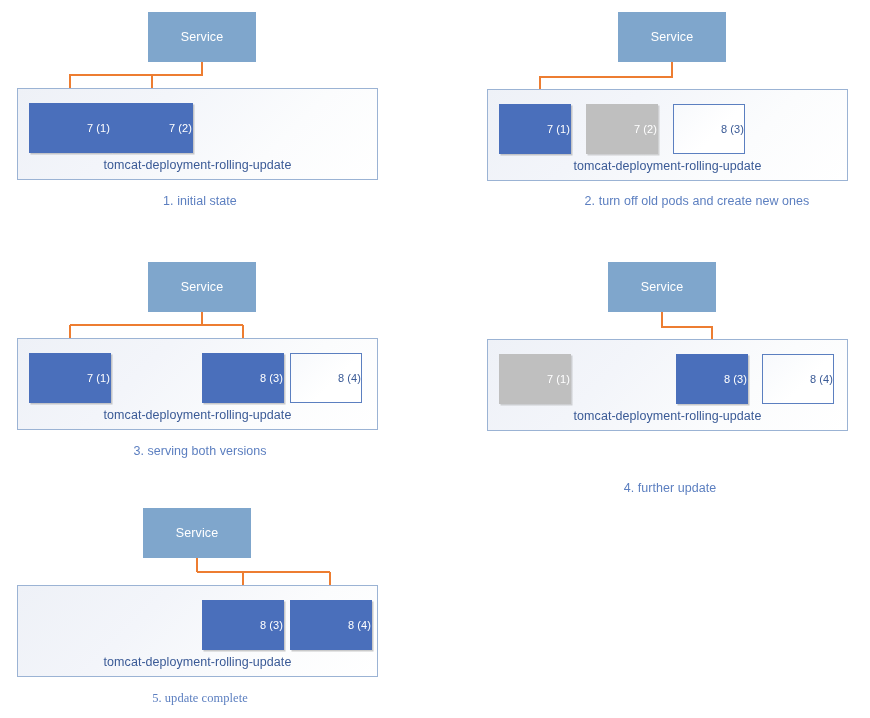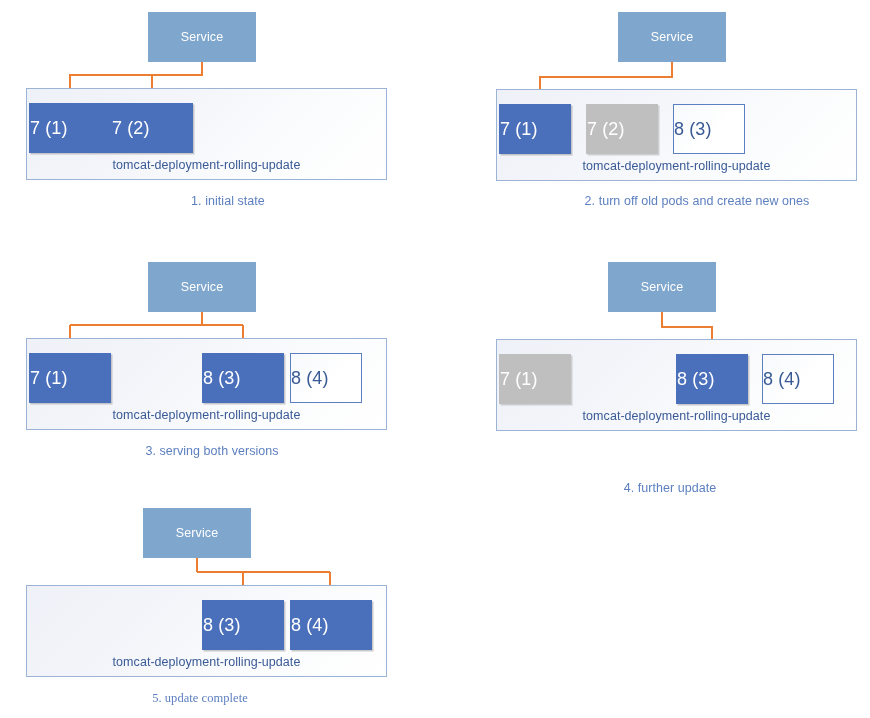--- a/index.html
+++ b/index.html
@@ -40,41 +40,40 @@
     font-size: 12.5px;
     letter-spacing: 0.1px;
   }
 
   
   .deployment {
     position: absolute;
     box-sizing: border-box;
     border: 1px solid #9BB3D4;
     background: linear-gradient(135deg, #eef1f7 0%, #f3f5fa 35%, #fbfcfd 70%, #ffffff 100%);
-    margin-left: 9px;
   }
   .deployment-label {
     position: absolute;
     left: 0;
     right: 0;
     bottom: 7px;
     text-align: center;
     color: #3A5A96;
     font-size: 12.5px;
     letter-spacing: 0.05px;
   }
 
   
   .pod {
     position: absolute;
     box-sizing: border-box;
     display: flex;
     align-items: center;
-    justify-content: flex-start;
-    font-size: 18px;
+    justify-content: flex-end;
+    font-size: 11px;
     letter-spacing: 0.1px;
   }
   .pod.active {
     background: #4A6FBB;
     border: 1px solid #4A6FBB;
     color: #ffffff;
     box-shadow: 1.5px 1.5px 0 0 rgba(140,140,140,0.45);
   }
   .pod.terminating {
     background: #BFBFBF;
@@ -158,21 +157,21 @@
       <div class="deployment-label">tomcat-deployment-rolling-update</div>
     </div>
 
     <div class="pod active" style="left:29px; top:103px; width:82px; height:50px;">
       <span>7 (1)</span>
     </div>
     <div class="pod active" style="left:111px; top:103px; width:82px; height:50px;">
       <span>7 (2)</span>
     </div>
 
-    <div class="caption" style="left:0px; top:194px; width:400px;padding-left:28px;">1. initial state</div>
+    <div class="caption" style="left:0px; top:194px; width:400px;">1. initial state</div>
   </div>
 
   <div class="panel">
     <div class="service-box" style="left:618px; top:12px;">
       <span>Service</span>
     </div>
 
     <div class="deployment" style="left:487px; top:89px; width:361px; height:92px;">
       <div class="deployment-label">tomcat-deployment-rolling-update</div>
     </div>
@@ -202,21 +201,21 @@
     <div class="pod active" style="left:29px; top:353px; width:82px; height:50px;">
       <span>7 (1)</span>
     </div>
     <div class="pod active" style="left:202px; top:353px; width:82px; height:50px;">
       <span>8 (3)</span>
     </div>
     <div class="pod pending" style="left:290px; top:353px; width:72px; height:50px;">
       <span>8 (4)</span>
     </div>
 
-    <div class="caption" style="left:12px; top:444px; width:400px;">3. serving both versions</div>
+    <div class="caption" style="left:0px; top:444px; width:400px;">3. serving both versions</div>
   </div>
 
   <div class="panel">
     <div class="service-box" style="left:608px; top:262px;">
       <span>Service</span>
     </div>
 
     <div class="deployment" style="left:487px; top:339px; width:361px; height:92px;">
       <div class="deployment-label">tomcat-deployment-rolling-update</div>
     </div>

